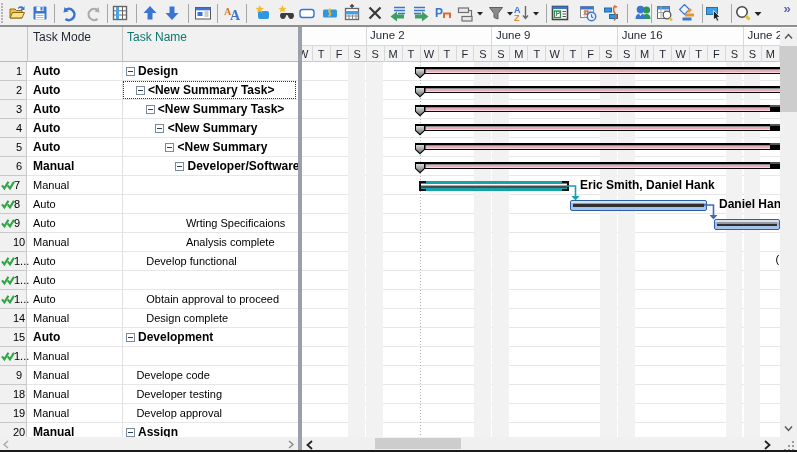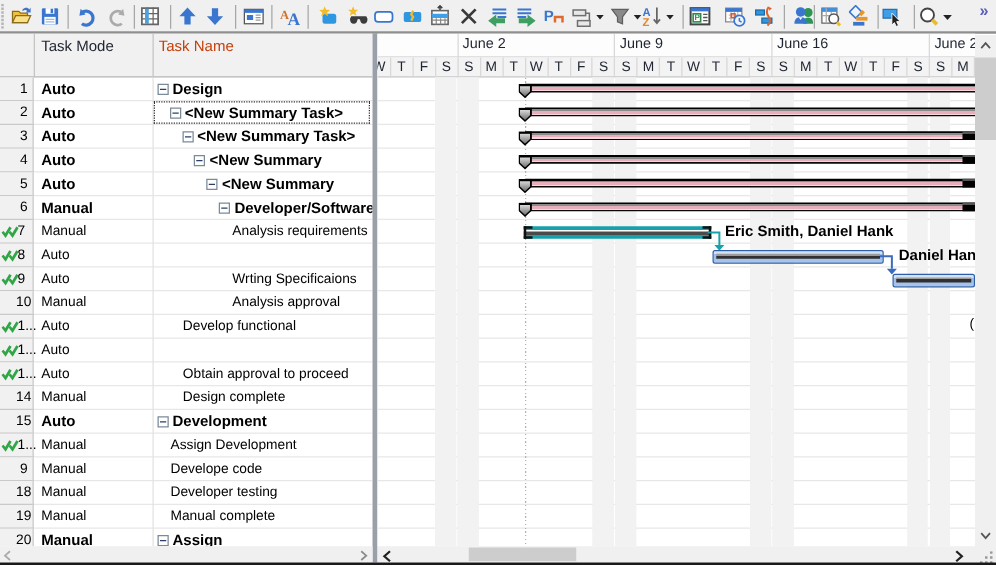--- a/index.html
+++ b/index.html
@@ -190,21 +190,21 @@
     <circle cx="8" cy="8" r="5.2" fill="#fff" stroke="#444" stroke-width="1.5"></circle>
     <path d="M11.8 11.8 L15.5 15.5" stroke="#e8bc30" stroke-width="3"></path>
   </svg>
 <svg class="ic" style="left:752px" width="12" height="18">
     <path d="M2.5 8 L9.5 8 L6 12 z" fill="#222"></path>
   </svg>
 <div class="ab" style="left:783.5px;top:1px;font-size:13px;font-weight:bold;color:#5a60b8">»</div>
 <div class="ab" style="left:0;top:27px;width:297.5px;height:410px;background:#fff;overflow:hidden">
 <div class="ab" style="left:0;top:0;width:297.5px;height:34.5px;background:#f1f1f1;border-bottom:1px solid #b8b8b8"></div>
 <div class="tx" style="left:33px;top:1px;font-size:12px;color:#1e2430">Task Mode</div>
-<div class="tx" style="left:127px;top:1px;font-size:12px;color:#c2410c">Task Name</div>
+<div class="tx" style="left:127px;top:1px;font-size:12px;color:#0f766e">Task Name</div>
 <div class="ab" style="left:27px;top:0;width:1px;height:34.5px;background:#c4c4c4"></div>
 <div class="ab" style="left:122px;top:0;width:1px;height:34.5px;background:#c4c4c4"></div>
 <div class="ab" style="left:27px;top:52.5px;width:270.5px;height:1px;background:#e7e7e7"></div>
 <div class="ab" style="left:0;top:34.5px;width:27px;height:19px;background:#f1f1f1;border-bottom:1px solid #c9c9c9;border-right:1px solid #c9c9c9"></div>
 <div class="tx" style="left:6px;top:34.5px;width:26px;text-align:center">1</div>
 <div class="tx b" style="left:33px;top:34.5px">Auto</div>
 <div class="minus" style="left:125.7px;top:39.5px"></div>
 <div class="tx b" style="left:138.0px;top:34.5px">Design</div>
 <div class="ab" style="left:27px;top:71.5px;width:270.5px;height:1px;background:#e7e7e7"></div>
 <div class="ab" style="left:0;top:53.5px;width:27px;height:19px;background:#f1f1f1;border-bottom:1px solid #c9c9c9;border-right:1px solid #c9c9c9"></div>
@@ -237,21 +237,20 @@
 <div class="minus" style="left:175.2px;top:134.5px"></div>
 <div class="tx b" style="left:187.5px;top:129.5px">Developer/Software</div>
 <div class="ab" style="left:27px;top:166.5px;width:270.5px;height:1px;background:#e7e7e7"></div>
 <div class="ab" style="left:0;top:148.5px;width:27px;height:19px;background:#f1f1f1;border-bottom:1px solid #c9c9c9;border-right:1px solid #c9c9c9"></div>
 <svg class="chk" style="left:1px;top:152.5px" width="14" height="11" viewBox="0 0 14 11">
       <path d="M1 5.4 L3.4 8.4 L7.4 1.8" stroke="#32a546" stroke-width="2.2" fill="none"></path>
       <path d="M6.6 5.4 L9 8.4 L13 1.8" stroke="#32a546" stroke-width="2.2" fill="none"></path>
     </svg>
 <div class="tx" style="left:14px;top:148.5px">7</div>
 <div class="tx" style="left:33px;top:148.5px">Manual</div>
-<div class="tx" style="left:185.9px;top:148.5px">Analysis requirements</div>
 <div class="ab" style="left:27px;top:185.5px;width:270.5px;height:1px;background:#e7e7e7"></div>
 <div class="ab" style="left:0;top:167.5px;width:27px;height:19px;background:#f1f1f1;border-bottom:1px solid #c9c9c9;border-right:1px solid #c9c9c9"></div>
 <svg class="chk" style="left:1px;top:171.5px" width="14" height="11" viewBox="0 0 14 11">
       <path d="M1 5.4 L3.4 8.4 L7.4 1.8" stroke="#32a546" stroke-width="2.2" fill="none"></path>
       <path d="M6.6 5.4 L9 8.4 L13 1.8" stroke="#32a546" stroke-width="2.2" fill="none"></path>
     </svg>
 <div class="tx" style="left:14px;top:167.5px">8</div>
 <div class="tx" style="left:33px;top:167.5px">Auto</div>
 <div class="ab" style="left:27px;top:204.5px;width:270.5px;height:1px;background:#e7e7e7"></div>
 <div class="ab" style="left:0;top:186.5px;width:27px;height:19px;background:#f1f1f1;border-bottom:1px solid #c9c9c9;border-right:1px solid #c9c9c9"></div>
@@ -259,21 +258,21 @@
       <path d="M1 5.4 L3.4 8.4 L7.4 1.8" stroke="#32a546" stroke-width="2.2" fill="none"></path>
       <path d="M6.6 5.4 L9 8.4 L13 1.8" stroke="#32a546" stroke-width="2.2" fill="none"></path>
     </svg>
 <div class="tx" style="left:14px;top:186.5px">9</div>
 <div class="tx" style="left:33px;top:186.5px">Auto</div>
 <div class="tx" style="left:185.9px;top:186.5px">Wrting Specificaions</div>
 <div class="ab" style="left:27px;top:223.5px;width:270.5px;height:1px;background:#e7e7e7"></div>
 <div class="ab" style="left:0;top:205.5px;width:27px;height:19px;background:#f1f1f1;border-bottom:1px solid #c9c9c9;border-right:1px solid #c9c9c9"></div>
 <div class="tx" style="left:6px;top:205.5px;width:26px;text-align:center">10</div>
 <div class="tx" style="left:33px;top:205.5px">Manual</div>
-<div class="tx" style="left:185.9px;top:205.5px">Analysis approval</div>
+<div class="tx" style="left:185.9px;top:205.5px">Analysis complete</div>
 <div class="ab" style="left:27px;top:242.5px;width:270.5px;height:1px;background:#e7e7e7"></div>
 <div class="ab" style="left:0;top:224.5px;width:27px;height:19px;background:#f1f1f1;border-bottom:1px solid #c9c9c9;border-right:1px solid #c9c9c9"></div>
 <svg class="chk" style="left:1px;top:228.5px" width="14" height="11" viewBox="0 0 14 11">
       <path d="M1 5.4 L3.4 8.4 L7.4 1.8" stroke="#32a546" stroke-width="2.2" fill="none"></path>
       <path d="M6.6 5.4 L9 8.4 L13 1.8" stroke="#32a546" stroke-width="2.2" fill="none"></path>
     </svg>
 <div class="tx" style="left:14px;top:224.5px">1...</div>
 <div class="tx" style="left:33px;top:224.5px">Auto</div>
 <div class="tx" style="left:146.3px;top:224.5px">Develop functional</div>
 <div class="ab" style="left:27px;top:261.5px;width:270.5px;height:1px;background:#e7e7e7"></div>
@@ -305,36 +304,35 @@
 <div class="minus" style="left:125.7px;top:305.5px"></div>
 <div class="tx b" style="left:138.0px;top:300.5px">Development</div>
 <div class="ab" style="left:27px;top:337.5px;width:270.5px;height:1px;background:#e7e7e7"></div>
 <div class="ab" style="left:0;top:319.5px;width:27px;height:19px;background:#f1f1f1;border-bottom:1px solid #c9c9c9;border-right:1px solid #c9c9c9"></div>
 <svg class="chk" style="left:1px;top:323.5px" width="14" height="11" viewBox="0 0 14 11">
       <path d="M1 5.4 L3.4 8.4 L7.4 1.8" stroke="#32a546" stroke-width="2.2" fill="none"></path>
       <path d="M6.6 5.4 L9 8.4 L13 1.8" stroke="#32a546" stroke-width="2.2" fill="none"></path>
     </svg>
 <div class="tx" style="left:14px;top:319.5px">1...</div>
 <div class="tx" style="left:33px;top:319.5px">Manual</div>
-<div class="tx" style="left:136.4px;top:319.5px">Assign Development</div>
 <div class="ab" style="left:27px;top:356.5px;width:270.5px;height:1px;background:#e7e7e7"></div>
 <div class="ab" style="left:0;top:338.5px;width:27px;height:19px;background:#f1f1f1;border-bottom:1px solid #c9c9c9;border-right:1px solid #c9c9c9"></div>
 <div class="tx" style="left:6px;top:338.5px;width:26px;text-align:center">9</div>
 <div class="tx" style="left:33px;top:338.5px">Manual</div>
 <div class="tx" style="left:136.4px;top:338.5px">Develope code</div>
 <div class="ab" style="left:27px;top:375.5px;width:270.5px;height:1px;background:#e7e7e7"></div>
 <div class="ab" style="left:0;top:357.5px;width:27px;height:19px;background:#f1f1f1;border-bottom:1px solid #c9c9c9;border-right:1px solid #c9c9c9"></div>
 <div class="tx" style="left:6px;top:357.5px;width:26px;text-align:center">18</div>
 <div class="tx" style="left:33px;top:357.5px">Manual</div>
 <div class="tx" style="left:136.4px;top:357.5px">Developer testing</div>
 <div class="ab" style="left:27px;top:394.5px;width:270.5px;height:1px;background:#e7e7e7"></div>
 <div class="ab" style="left:0;top:376.5px;width:27px;height:19px;background:#f1f1f1;border-bottom:1px solid #c9c9c9;border-right:1px solid #c9c9c9"></div>
 <div class="tx" style="left:6px;top:376.5px;width:26px;text-align:center">19</div>
 <div class="tx" style="left:33px;top:376.5px">Manual</div>
-<div class="tx" style="left:136.4px;top:376.5px">Manual complete</div>
+<div class="tx" style="left:136.4px;top:376.5px">Develop approval</div>
 
 <div class="ab" style="left:0;top:395.5px;width:27px;height:19px;background:#f1f1f1;border-bottom:1px solid #c9c9c9;border-right:1px solid #c9c9c9"></div>
 <div class="tx" style="left:6px;top:395.5px;width:26px;text-align:center">20</div>
 <div class="tx b" style="left:33px;top:395.5px">Manual</div>
 <div class="minus" style="left:125.7px;top:400.5px"></div>
 <div class="tx b" style="left:138.0px;top:395.5px">Assign</div>
 <div class="ab" style="left:122px;top:34.5px;width:1px;height:402.5px;background:#e2e2e2"></div>
 <div class="ab" style="left:122.5px;top:53.5px;width:173px;height:18px;border:1px dotted #333"></div>
 </div>
 <div class="ab" style="left:297.5px;top:27px;width:4.5px;height:423px;background:#9aa0aa"></div>

